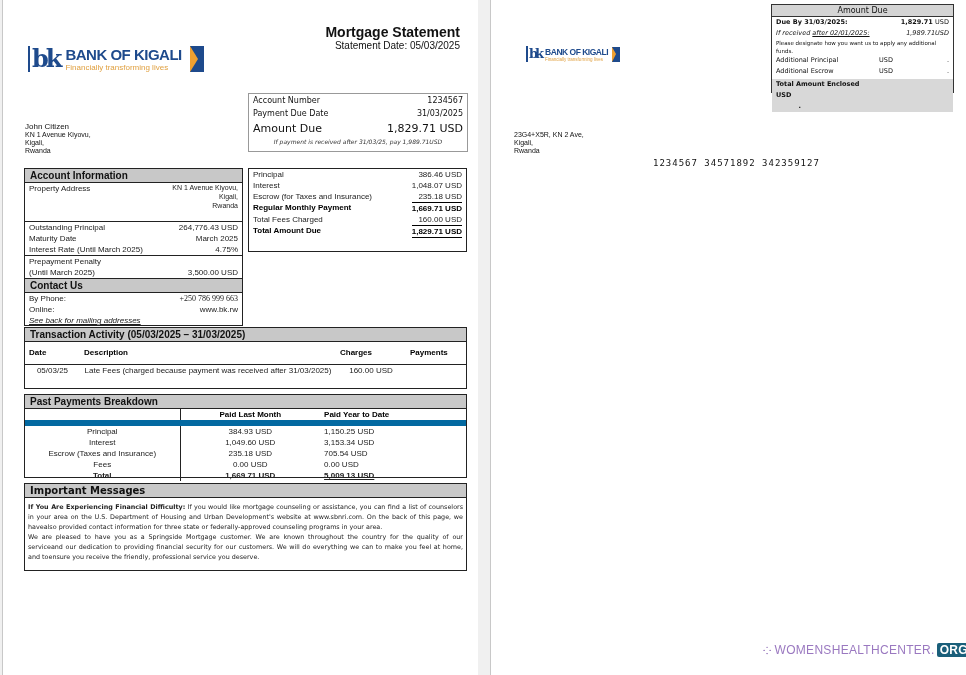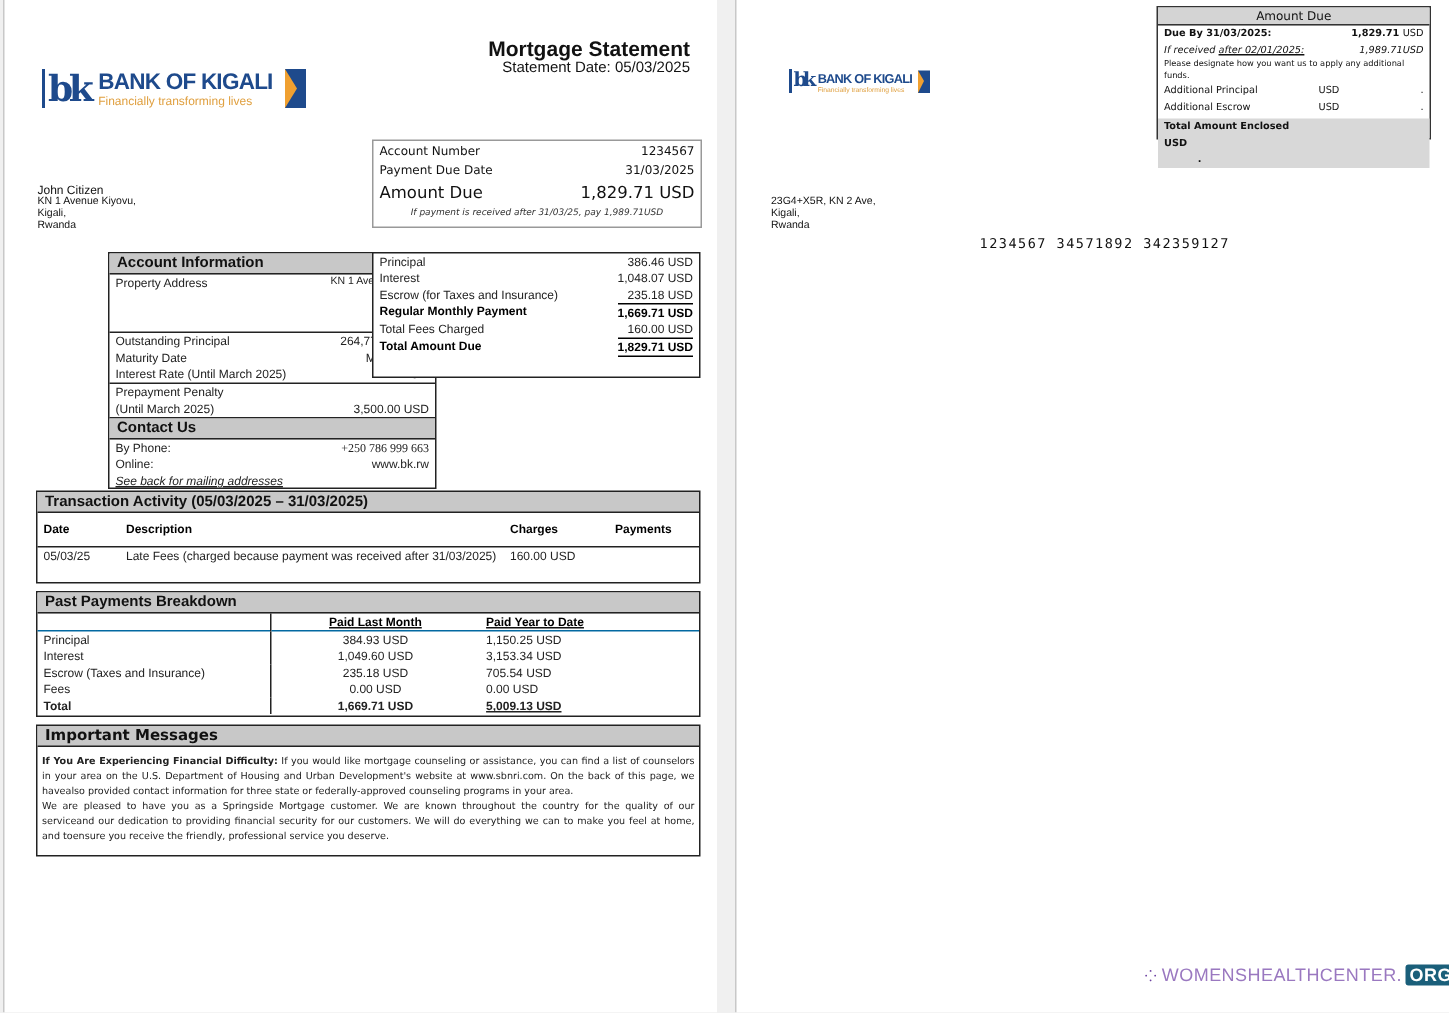--- a/index.html
+++ b/index.html
@@ -29,21 +29,21 @@
 
   .summary { position: absolute; border: 1px solid #999; background: #fff; font-family: "DejaVu Sans", sans-serif; }
   .summary .r { display: flex; justify-content: space-between; font-size: 8px; font-weight: normal; padding: 0 4px; line-height: 13px; text-align: right; }
   .summary .big { font-size: 11px; line-height: 17px; }
   .summary .note { font-size: 6px; font-style: italic; text-align: center; color: #333; line-height: 10px; }
 
   .addr .nm { font-size: 8px; }
   .addr .ln { font-size: 7px; line-height: 8px; }
 
   table { border-collapse: collapse; width: 100%; }
-  td, th { font-size: 8px; line-height: 11px; padding: 0 4px; color: #222; }
+  td, th { font-size: 8px; line-height: 11px; padding: 0 4px; color: #222; text-align: center; }
   th { font-weight: bold; color: #000; }
   .num { text-align: left; }
 
   .msgs { font-family: "DejaVu Sans", sans-serif; font-size: 6.4px; line-height: 10px; padding: 4px 3px; color: #222; text-align: justify; }
 
   .remit { position: absolute; border: 1px solid #333; font-family: "DejaVu Sans", sans-serif; background: #fff; }
   .remit .hd { background: #d4d4d4; text-align: center; font-size: 8px; border-bottom: 1px solid #333; line-height: 11px; }
   .remit .r { display: flex; font-size: 6.5px; padding: 0 4px; line-height: 11px; }
   .remit .c1 { flex: 1; } .remit .c2 { width: 45px; } .remit .c3 { width: 25px; text-align: right; }
   .ocr { font-family: "DejaVu Sans Mono", monospace; font-size: 9px; letter-spacing: 1px; }
@@ -85,21 +85,21 @@
     <div class="note">If payment is received after 31/03/25, pay 1,989.71USD</div>
   </div>
 
   <div class="abs addr" style="left:22px; top:122px;">
     <div class="nm">John Citizen</div>
     <div class="ln">KN 1 Avenue Kiyovu,</div>
     <div class="ln">Kigali,</div>
     <div class="ln">Rwanda</div>
   </div>
 
-  <div class="box" style="left:21px; top:168px; width:219px; height:158px;margin-left:48px;">
+  <div class="box" style="left:21px; top:168px; width:219px; height:158px;">
     <div class="hd">Account Information</div>
     <div class="row" style="height:38px;">
       <span>Property Address</span>
       <span style="text-align:right; font-size:7px; line-height:9px;">
         <div>KN 1 Avenue Kiyovu,</div>
           <div>Kigali,</div>
           <div>Rwanda</div>
       </span>
     </div>
     <div class="sep"></div>
@@ -182,21 +182,21 @@
             <td class="num"></td>
       </tr>
     </tbody>
       </table>
   </div>
 
   <div class="box" style="left:21px; top:394px; width:443px; height:84px;">
     <div class="hd">Past Payments Breakdown</div>
     <table>
       <tbody>
-          <tr style="border-bottom:1px solid #0369a1;text-decoration:underline;">
+          <tr style="border-bottom:6px solid #0369a1;">
         <th style="width:155px; border-right:1px solid #222;"></th>
         <th style="text-align:center;">Paid Last Month</th>
         <th class="num">Paid Year to Date</th>
       </tr>
       <tr>
             <td style="border-right:1px solid #222;">Principal</td>
             <td style="text-align:center;">384.93 USD</td>
             <td class="num">1,150.25 USD</td>
           </tr>
       <tr>

